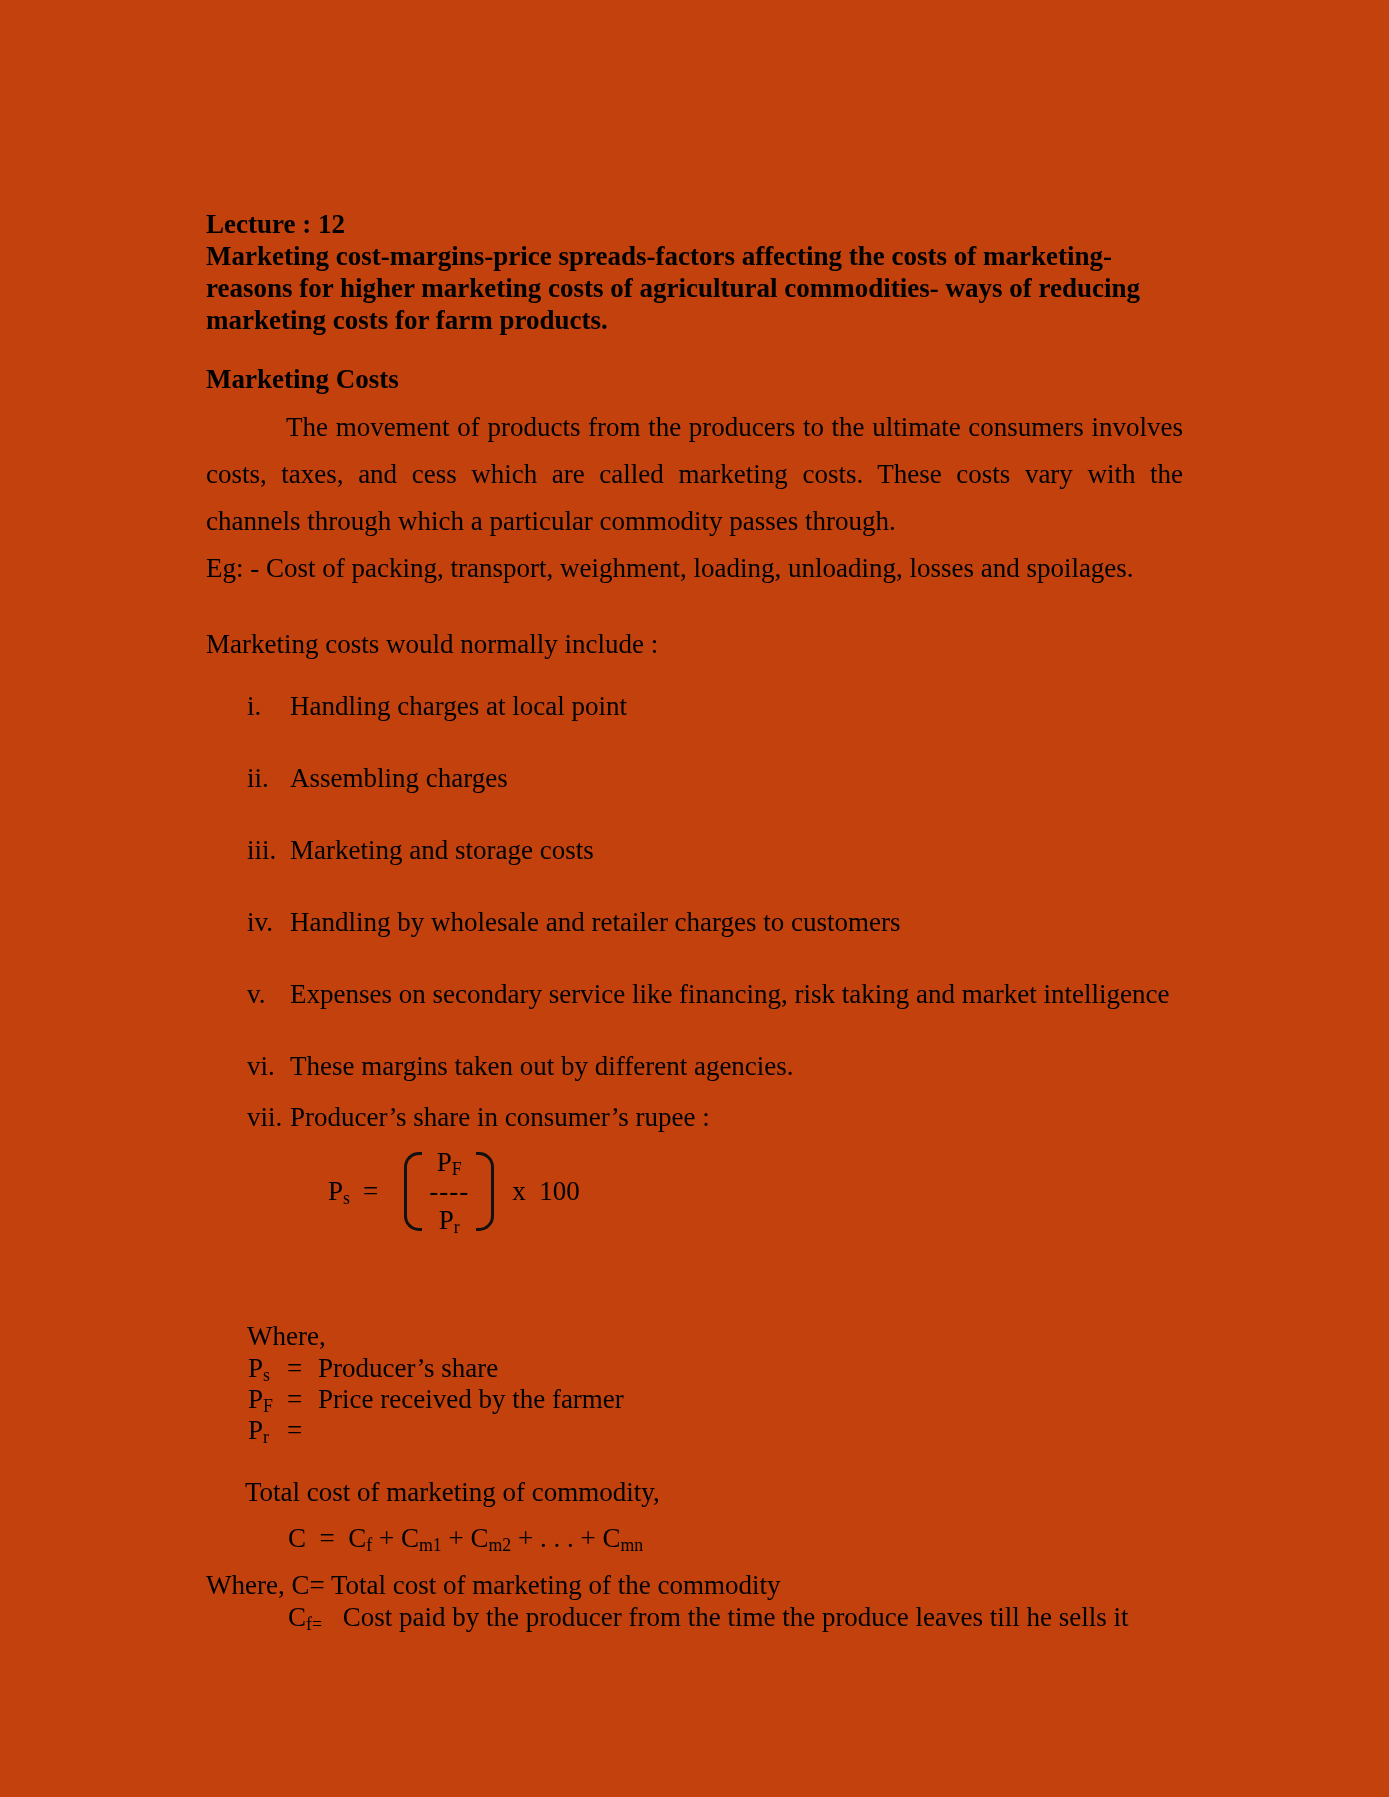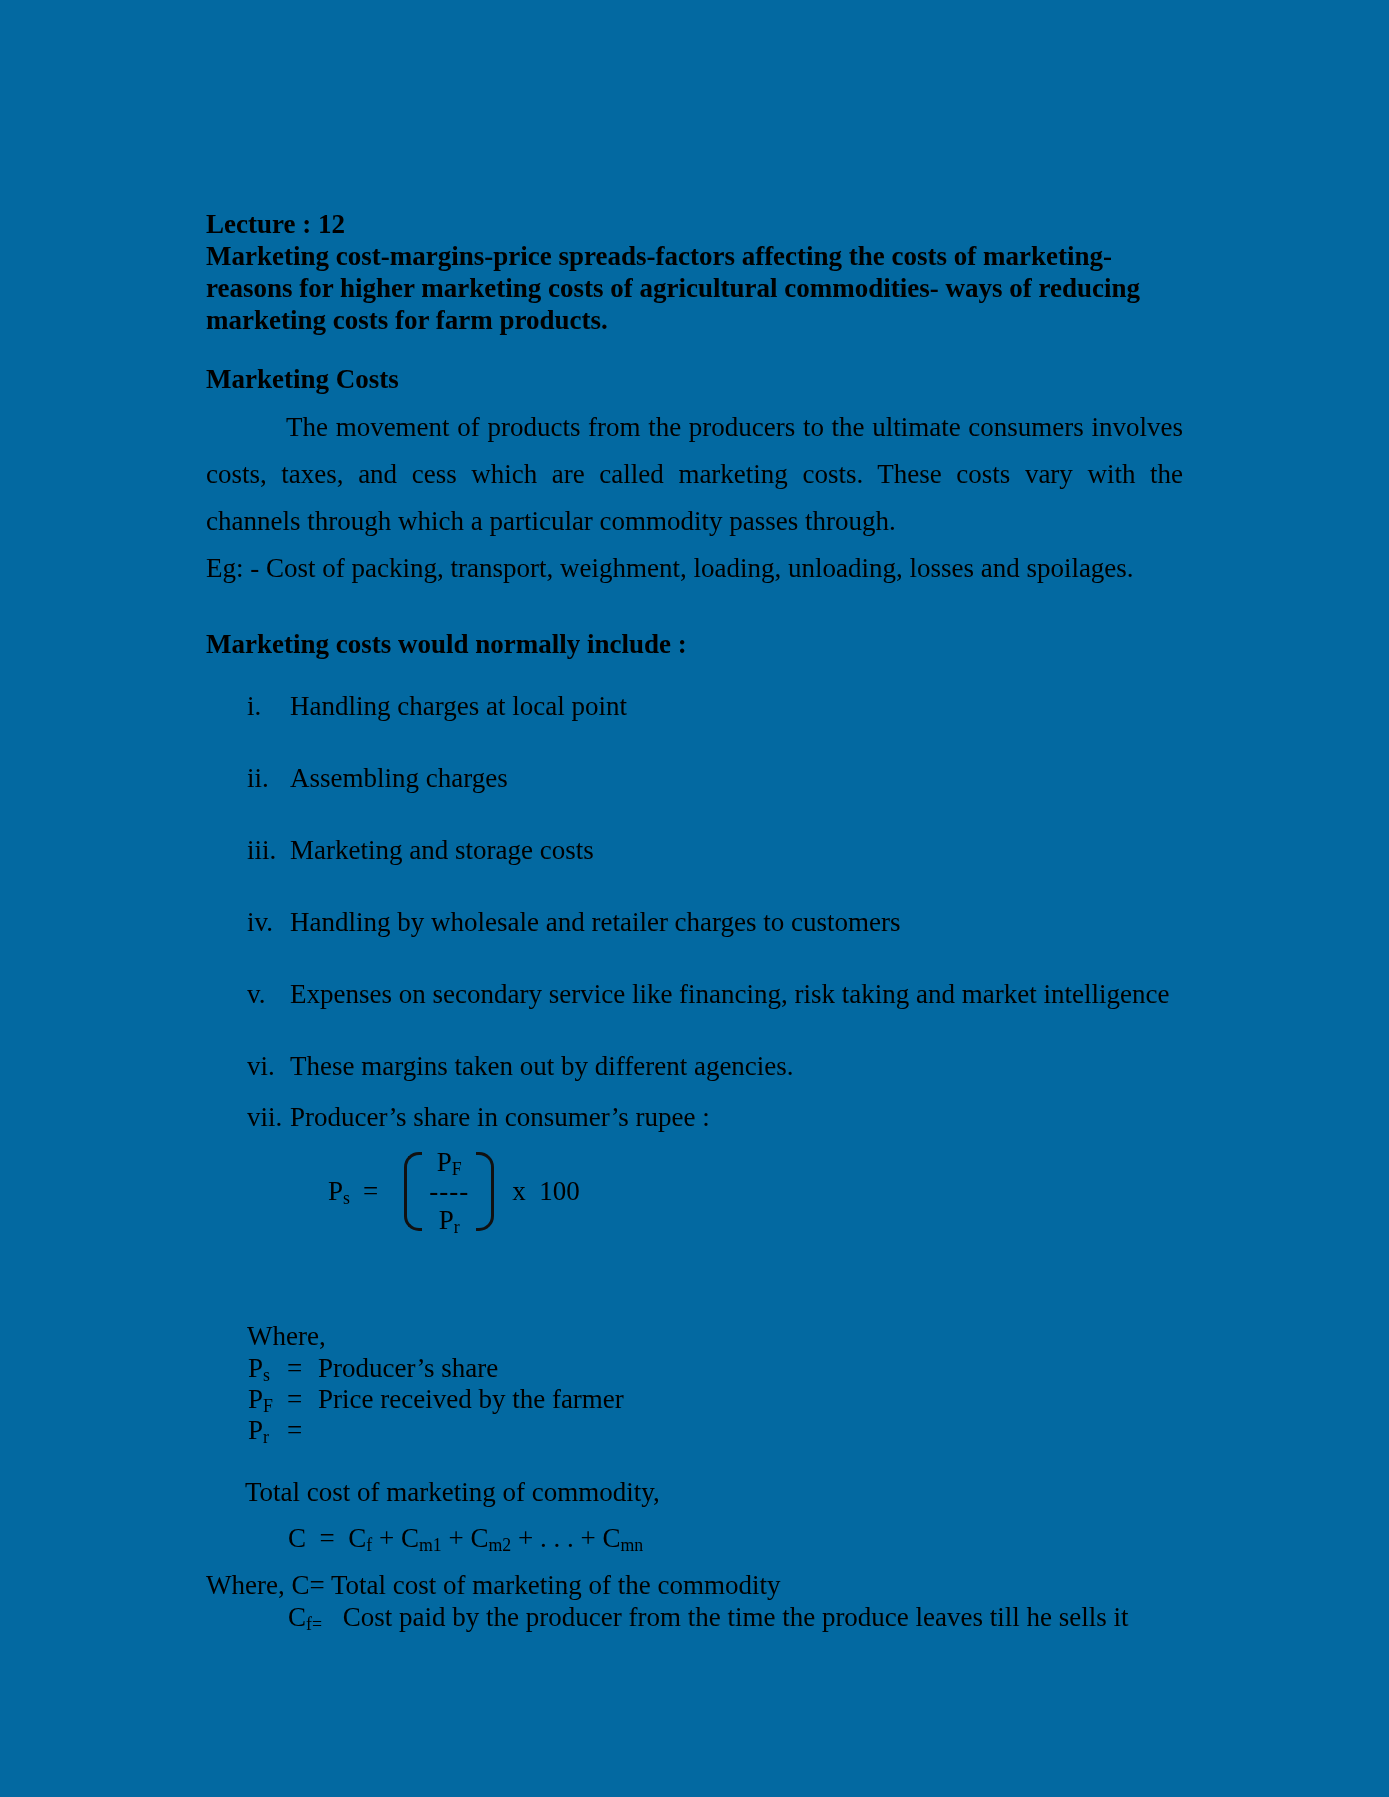--- a/index.html
+++ b/index.html
@@ -1,19 +1,19 @@
 <!DOCTYPE html>
 <html><head>
 <meta charset="utf-8">
 <style>
   html,body { margin:0; padding:0; background:#ffffff; }
   .page {
     position:relative;
     width:1389px; height:1797px;
-    background:#0369a1;
+    background:#c2410c;
     color:#000;
     font-family:"Liberation Serif", "DejaVu Serif", serif;
     font-size:27px;
     overflow:hidden;
   }
   .content {
     padding:208px 206px 0 206px;
   }
   .nowrap { white-space:nowrap; }
   .pre { white-space:pre; }
@@ -24,21 +24,21 @@
 
   
   .h-mc { font-weight:bold; line-height:33px; margin-top:27px; }
   .para { margin-top:8px; }
   .para-line { line-height:47px; }
   .jfull { text-align:justify; text-align-last:justify; }
   .indent1 { text-indent:80px; }
   .example { line-height:47px; }
 
   
-  .h-include { font-weight:bold; line-height:33px; margin-top:36px; white-space:nowrap; }
+  .h-include { font-weight:normal; line-height:33px; margin-top:36px; white-space:nowrap; }
   .mlist { margin-top:29px; padding-left:41px; }
   .mitem { display:flex; line-height:33px; margin-bottom:39px; }
   .mitem .numeral { min-width:43px; flex-shrink:0; }
   .mitem .itext { white-space:nowrap;font-family:Liberation Serif, serif; }
   .mitem.tight { margin-bottom:18px; }
   .mitem.last { margin-bottom:0; }
 
   
   .formula { margin-top:14px; margin-left:122px; display:flex; align-items:center; }
   .f-eq { margin-left:13px; }

